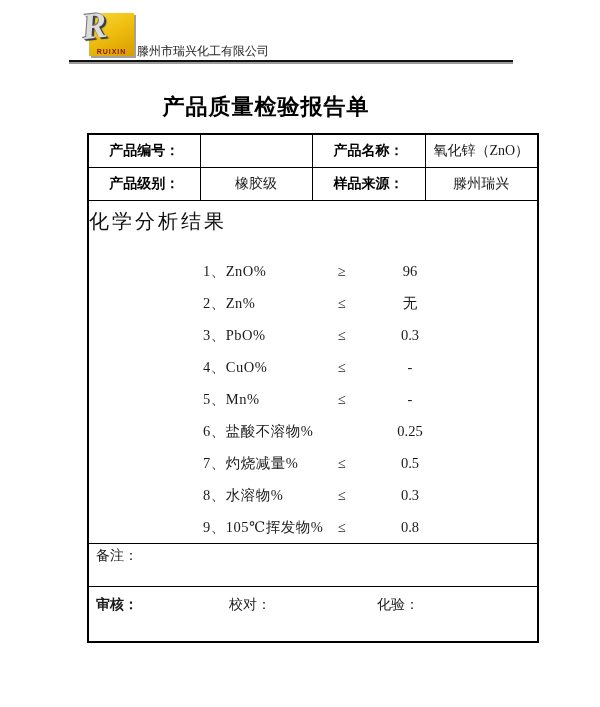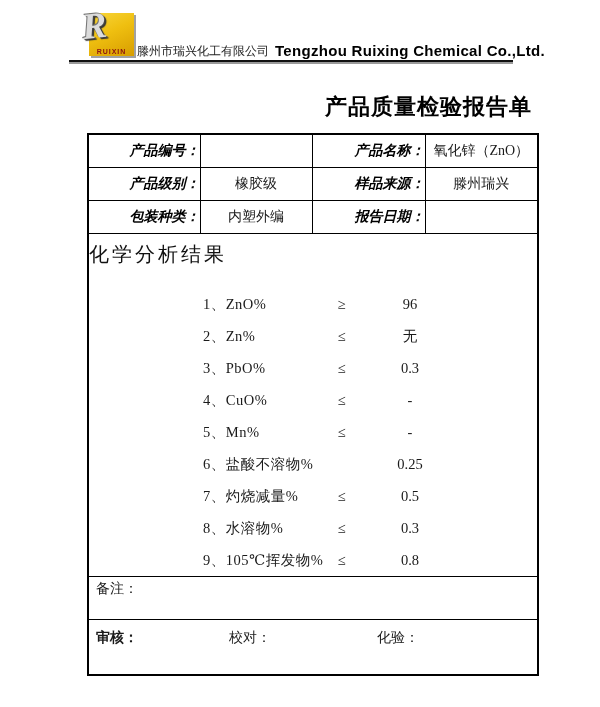--- a/index.html
+++ b/index.html
@@ -39,36 +39,36 @@
     font-family:"Liberation Sans","DejaVu Sans",sans-serif;
     font-weight:bold; font-size:15px; letter-spacing:0.3px; color:#000;
   }
   .header-rule {
     position:absolute; left:69px; top:60px; width:444px; height:0;
     border-top:2px solid #111; box-shadow:0 2px 0 #9a9a9a;
   }
 
   
   .doc-title {
-    position:absolute; left:0; top:92px; width:532px; text-align:right;
+    position:absolute; left:0; top:92px; width:532px; text-align:center;
     font-family:"Liberation Sans","DejaVu Sans",sans-serif;
     font-weight:bold; font-size:22px; letter-spacing:1px; color:#000;
   }
 
   
   table.report {
     position:absolute; left:87px; top:133px; width:450px;
     border-collapse:collapse; table-layout:fixed;
     border:2px solid #000;
   }
   table.report td { border:1px solid #000; overflow:hidden; }
   .row-info td { height:33px; }
   td.lbl {
     font-family:"Liberation Sans","DejaVu Sans",sans-serif;
-    font-weight:bold; font-size:14px; text-align:right; color:#000;font-style:italic;
+    font-weight:bold; font-size:14px; text-align:center; color:#000;
   }
   td.val {
     font-family:"Liberation Serif","DejaVu Serif",serif;
     font-size:14px; text-align:center; color:#1a1a1a;
   }
 
   td.analysis-cell { height:318px; vertical-align:top; border-bottom:2px solid #000; }
   .analysis-title {
     margin-top:7px; text-align:left; font-size:20px; letter-spacing:3px;
     color:#111;
@@ -91,21 +91,20 @@
 </head>
 <body>
 
 <div class="page">
 
   <div class="logo">
     <span class="logo-r">R</span>
     <span class="logo-brand">RUIXIN</span>
   </div>
   <div class="company-cn">滕州市瑞兴化工有限公司</div>
-  <div class="company-en">Tengzhou Ruixing Chemical Co.,Ltd.</div>
   <div class="header-rule"></div>
 
   <div class="doc-title">产品质量检验报告单</div>
 
   <table class="report">
     <colgroup>
         <col style="width:112px">
         <col style="width:112px">
         <col style="width:113px">
         <col style="width:113px">
@@ -116,26 +115,20 @@
       <td class="lbl">产品编号：</td>
       <td class="val"></td>
       <td class="lbl">产品名称：</td>
       <td class="val">氧化锌（ZnO）</td>
     </tr>
     <tr class="row-info">
       <td class="lbl">产品级别：</td>
       <td class="val">橡胶级</td>
       <td class="lbl">样品来源：</td>
       <td class="val">滕州瑞兴</td>
-    </tr>
-    <tr class="row-info">
-      <td class="lbl">包装种类：</td>
-      <td class="val">内塑外编</td>
-      <td class="lbl">报告日期：</td>
-      <td class="val"></td>
     </tr>
 
     <tr>
       <td class="analysis-cell" colspan="4">
         <div class="analysis-title">化学分析结果</div>
         <div class="analysis-items">
           <div class="a-item">
             <span class="a-name">1、ZnO%</span>
             <span class="a-op">≥</span>
             <span class="a-val">96</span>

